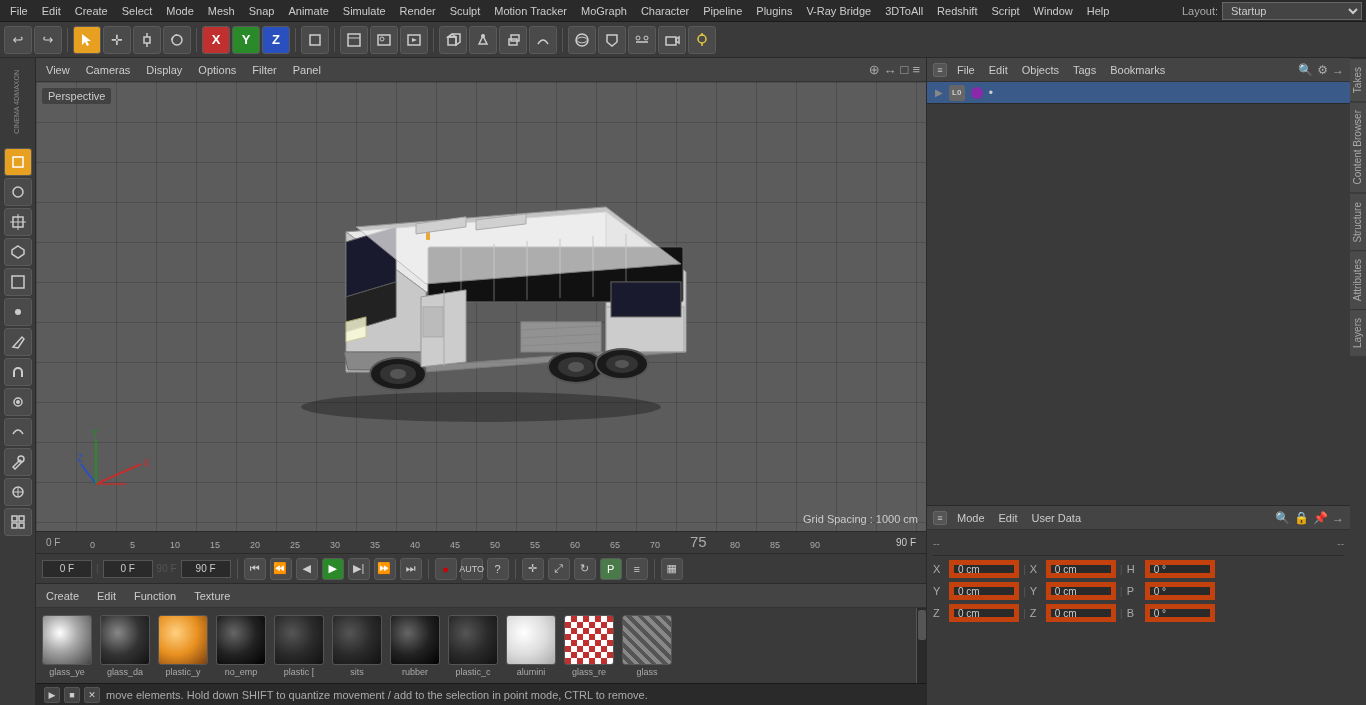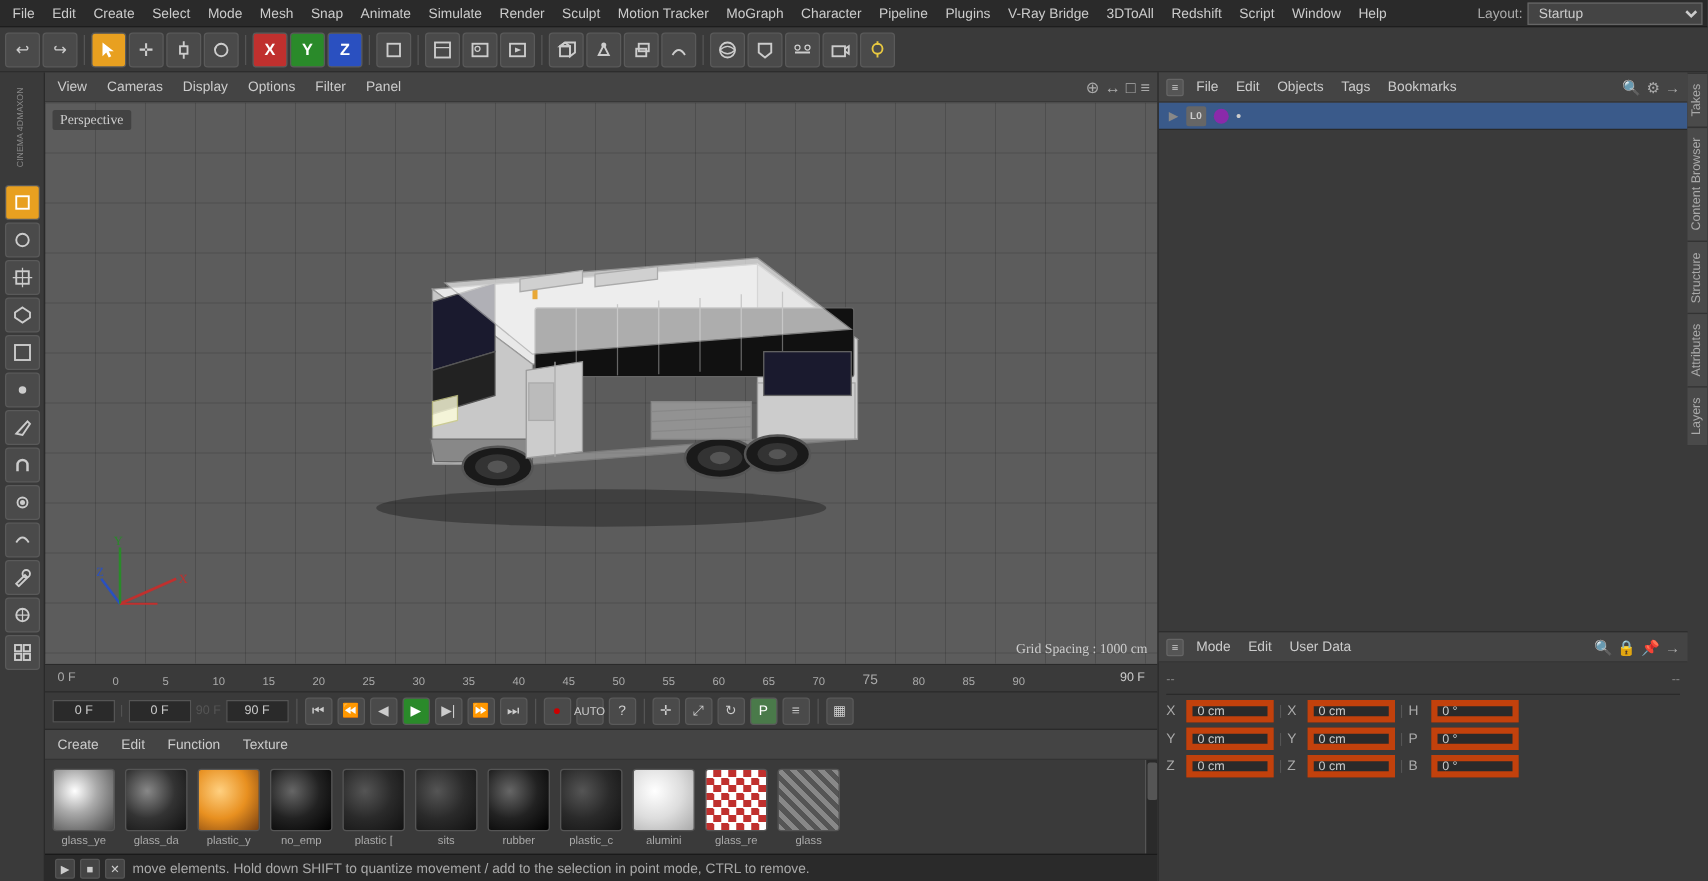--- a/index.html
+++ b/index.html
@@ -140,21 +140,20 @@
       color: #aaa;
       cursor: pointer;
       font-size: 13px;
     }
 
     #viewport {
       flex: 1;
       background: #5a5a5a;
       position: relative;
       overflow: hidden;
-      font-family: Liberation Serif, serif;
     }
     #viewport-label {
       position: absolute;
       top: 6px;
       left: 6px;
       background: rgba(60,60,60,0.8);
       color: #ccc;
       font-size: 11px;
       padding: 2px 6px;
       border-radius: 2px;
@@ -936,21 +935,21 @@
           <span style="position:absolute;left:200px;font-size:9px;color:#aaa;">25</span>
           <span style="position:absolute;left:240px;font-size:9px;color:#aaa;">30</span>
           <span style="position:absolute;left:280px;font-size:9px;color:#aaa;">35</span>
           <span style="position:absolute;left:320px;font-size:9px;color:#aaa;">40</span>
           <span style="position:absolute;left:360px;font-size:9px;color:#aaa;">45</span>
           <span style="position:absolute;left:400px;font-size:9px;color:#aaa;">50</span>
           <span style="position:absolute;left:440px;font-size:9px;color:#aaa;">55</span>
           <span style="position:absolute;left:480px;font-size:9px;color:#aaa;">60</span>
           <span style="position:absolute;left:520px;font-size:9px;color:#aaa;">65</span>
           <span style="position:absolute;left:560px;font-size:9px;color:#aaa;">70</span>
-          <span style="position:absolute;left:600px;font-size:11px;color:#aaa;">75</span>
+          <span style="position:absolute;left:600px;font-size:15px;color:#aaa;">75</span>
           <span style="position:absolute;left:640px;font-size:9px;color:#aaa;">80</span>
           <span style="position:absolute;left:680px;font-size:9px;color:#aaa;">85</span>
           <span style="position:absolute;left:720px;font-size:9px;color:#aaa;">90</span>
         </div>
       </div>
       <div style="color:#ccc;font-size:10px;padding:0 6px;min-width:50px;text-align:right;">90 F</div>
     </div>
 
     <div id="playback-bar">
       <input class="frame-input" type="text" value="0 F" style="">

